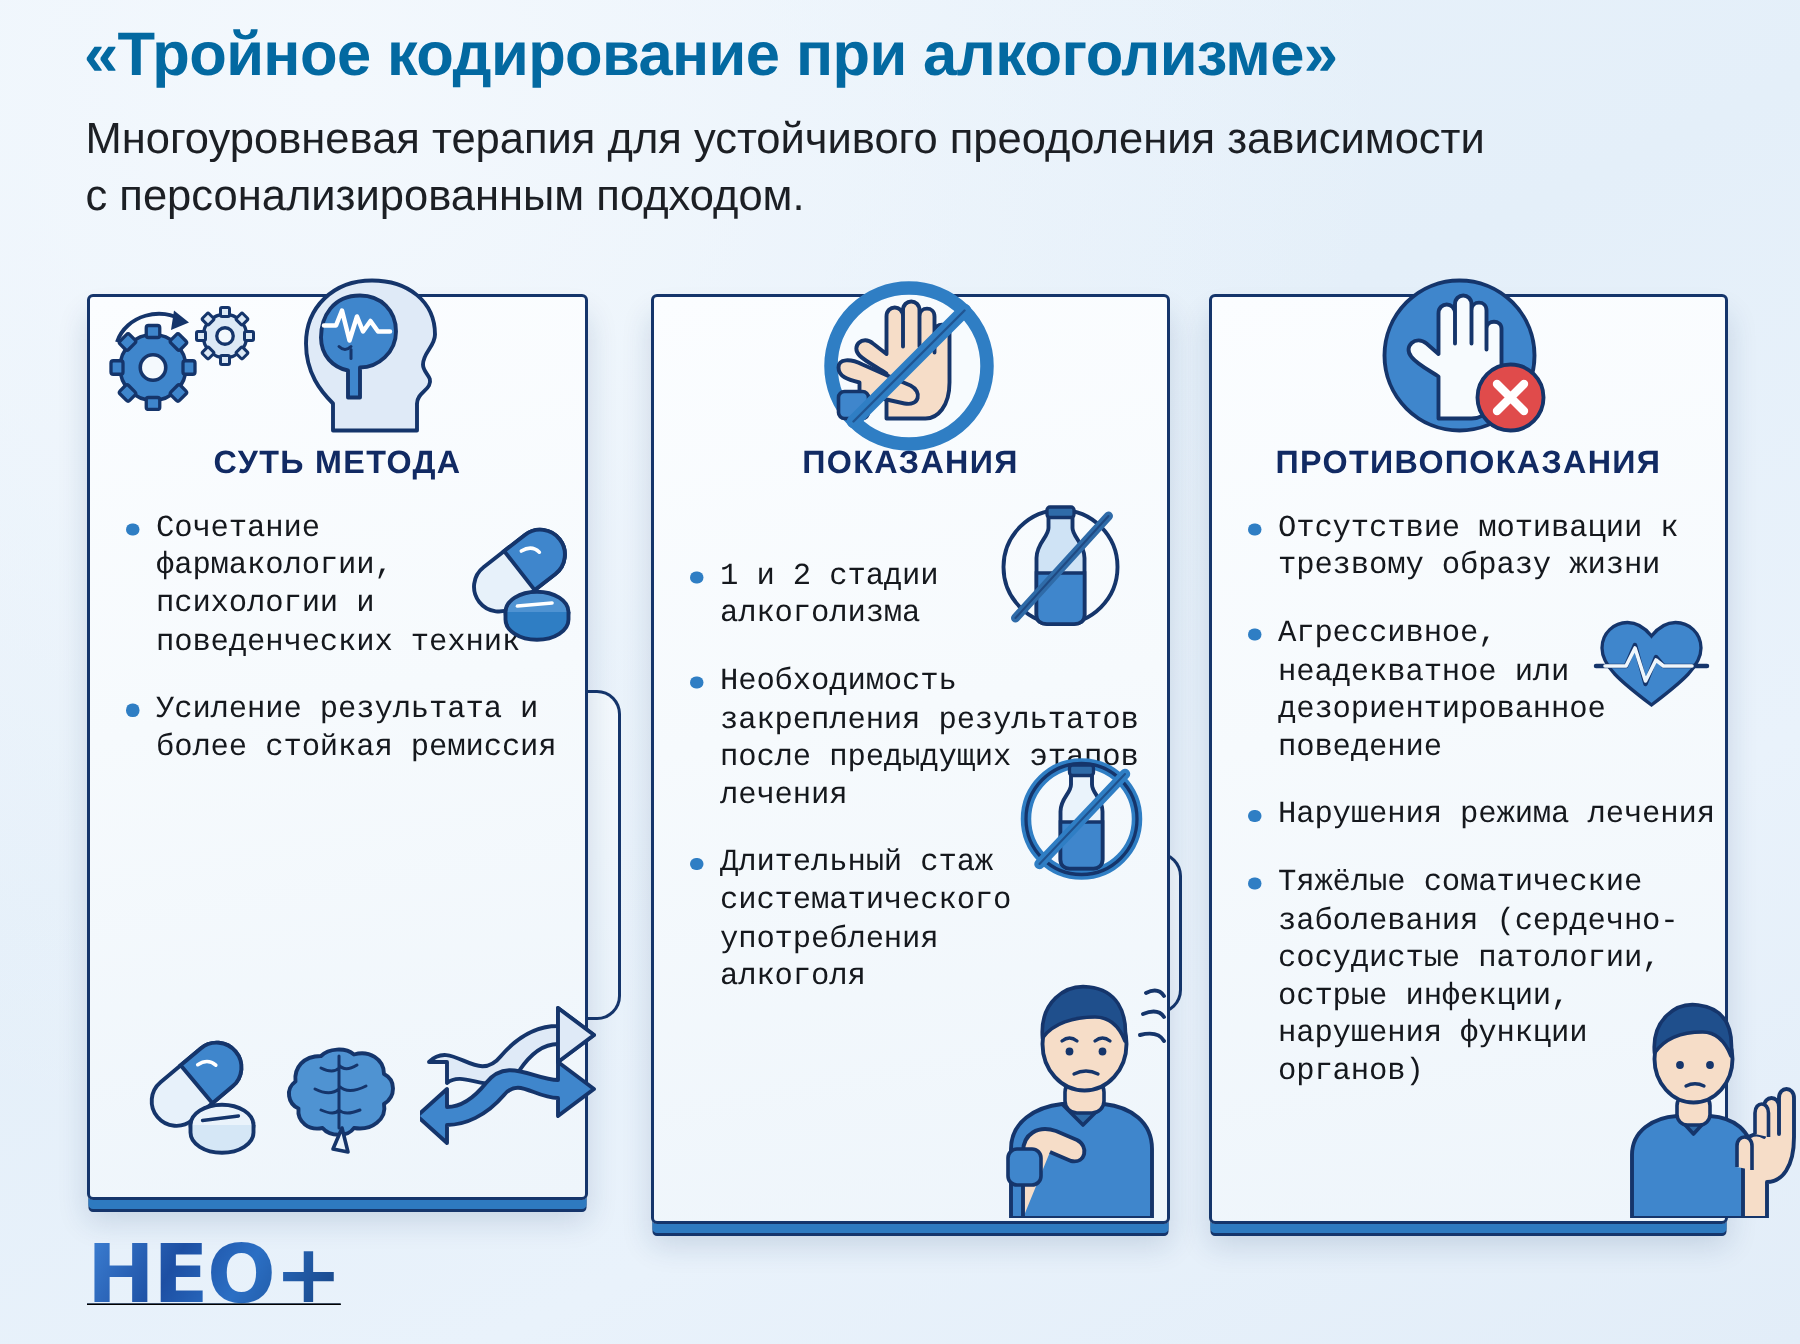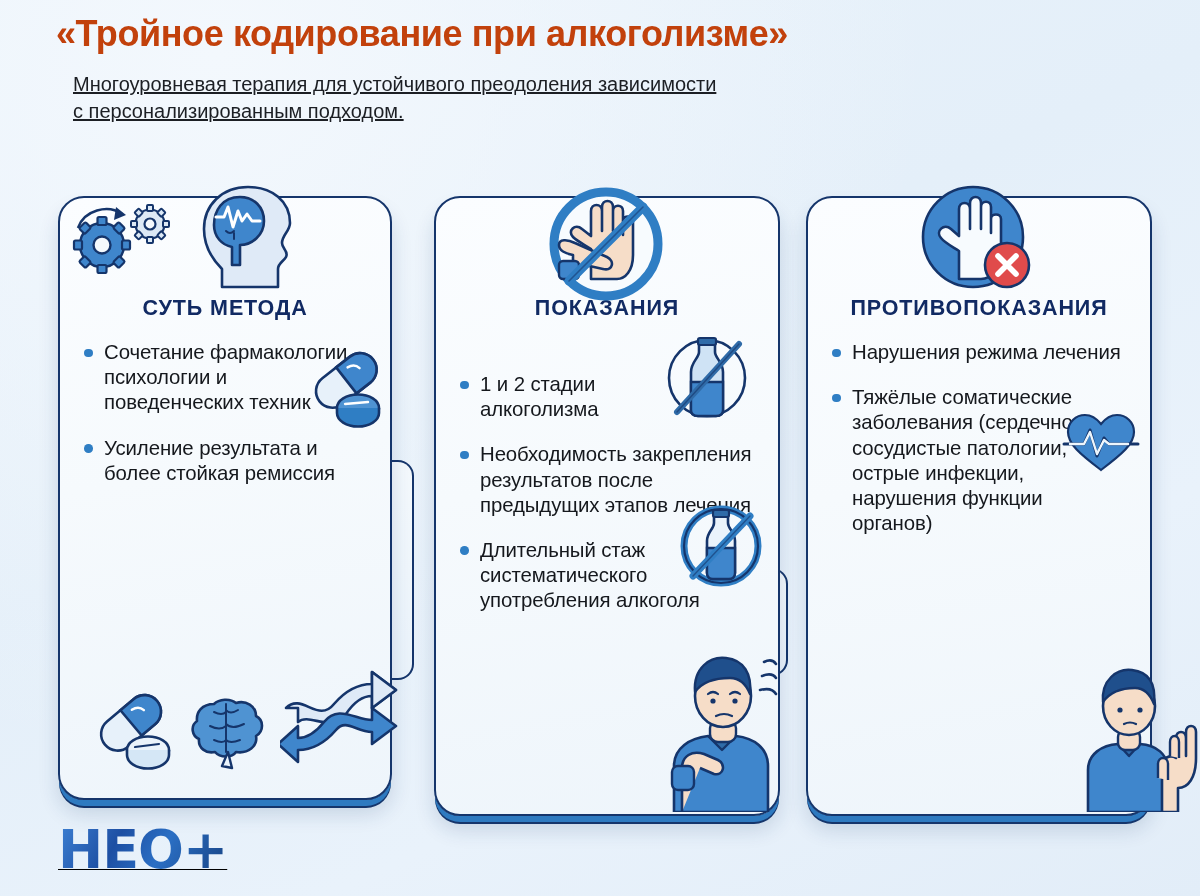--- a/index.html
+++ b/index.html
@@ -9,50 +9,50 @@
     background:
       radial-gradient(circle at 18% 6%, #f3f8fd 0%, rgba(243,248,253,0) 55%),
       linear-gradient(155deg,#eaf3fb 0%,#e4eff9 42%,#e9f2fb 72%,#e2edf8 100%);
     position:relative;
   }
   .stage{position:absolute;inset:0;}
 
   
   .header{position:absolute;left:56px;top:14px;width:1110px;}
   .title{
-    font-size:36px;font-weight:700;color:#c2410c;letter-spacing:-0.4px;
+    font-size:41px;font-weight:700;color:#0369a1;letter-spacing:-0.4px;
     line-height:1.12;margin:0 0 14px 0;white-space:nowrap;
   }
   .subtitle{
-    font-size:20px;color:#1c1f24;line-height:1.33;margin:17px;font-weight:400;text-decoration:underline;
+    font-size:29px;color:#1c1f24;line-height:1.33;margin:1px;font-weight:400;
   }
   .subtitle span{display:block;}
 
   
   .card{
     position:absolute;
     background:linear-gradient(170deg,#fbfdff 0%,#f6fafd 45%,#eef5fb 100%);
     border:2.2px solid #15356b;
-    border-radius:26px;
+    border-radius:4px;
     box-shadow:0 7px 0 -1px #2e7ac0, 0 9px 0 -1px #15356b, 0 14px 20px rgba(21,53,107,.16);
     overflow:visible;
   }
   #card-1{left:58px;  top:196px; width:330px; height:600px;}
   #card-2{left:434px; top:196px; width:342px; height:616px;}
   #card-3{left:806px; top:196px; width:342px; height:616px;}
 
   .card-title{
     position:absolute;left:0;right:0;text-align:center;
     font-size:21.5px;font-weight:700;color:#112a63;letter-spacing:.9px;
   }
   #card-1 .card-title{top:98px;}
   #card-2 .card-title{top:98px;}
   #card-3 .card-title{top:98px;}
 
-  .bullets{position:absolute;left:22px;right:16px;margin:0;padding:0;list-style:none;}
+  .bullets{position:absolute;left:22px;right:16px;margin:0;padding:0;list-style:none;font-family:Liberation Mono, monospace;}
   #card-1 .bullets{top:142px;}
   #card-2 .bullets{top:142px;margin-top:32px;}
   #card-3 .bullets{top:142px;}
 
   .bullets li{
     position:relative;padding-left:22px;margin-bottom:20px;
     font-size:20.4px;line-height:1.235;color:#15181d;letter-spacing:-0.1px;
   }
   .bullets li::before{
     content:"";position:absolute;left:2px;top:8.5px;
@@ -279,20 +279,22 @@
       <path d="M22 164 L22 120 C22 108 32 102 44 106 L58 112 C66 116 64 128 54 126
                L40 120" fill="#f6ddc8" stroke="#15356b" stroke-width="2.6" stroke-linejoin="round"></path>
       <rect x="12" y="118" width="22" height="24" rx="6" fill="#3f86cc" stroke="#15356b" stroke-width="2.4"></rect>
       <path d="M102 28 q10 -4 14 2 M100 42 q12 -3 16 4 M104 14 q8 -4 12 2" fill="none" stroke="#15356b" stroke-width="2.6" stroke-linecap="round"></path>
     </svg>
   </div>
 
   <div class="card" id="card-3">
     <div class="card-title">ПРОТИВОПОКАЗАНИЯ</div>
     <ul class="bullets">
+      <li>Отсутствие мотивации к трезвому образу жизни</li>
+      <li>Агрессивное, неадекватное или дезориентированное поведение</li>
       <li>Нарушения режима лечения</li>
       <li>Тяжёлые соматические заболевания (сердечно-сосудистые патологии, острые инфекции, нарушения функции органов)</li>
     </ul>
   </div>
 
   <div class="ico" style="left:915px;top:183px;width:124px;height:116px;">
     <svg viewBox="0 0 124 116" width="124" height="116">
       <circle cx="58" cy="54" r="50" fill="#3f86cc" stroke="#15356b" stroke-width="2.6"></circle>
       <path d="M44 96 L44 68 C38 64 30 60 26 55 C20 48 29 40 36 46 L44 53
                L44 26 C44 18 55 18 55 26 L55 46

